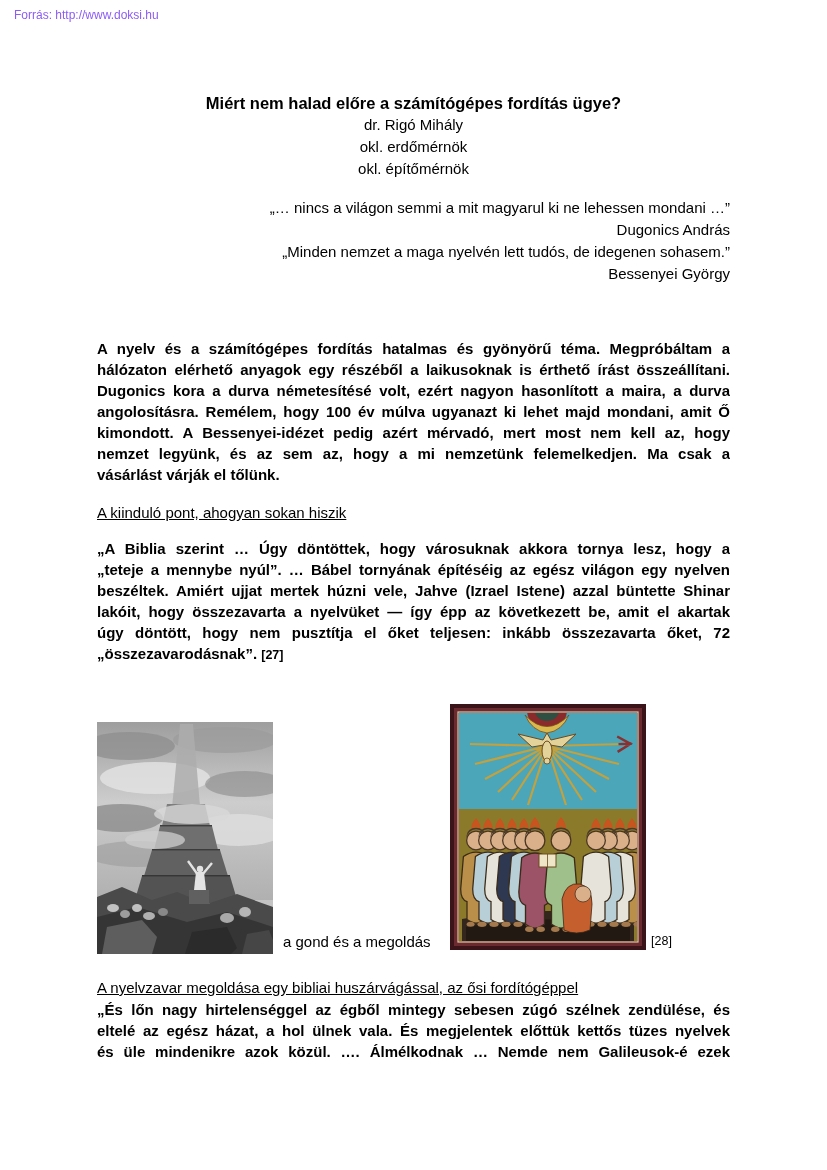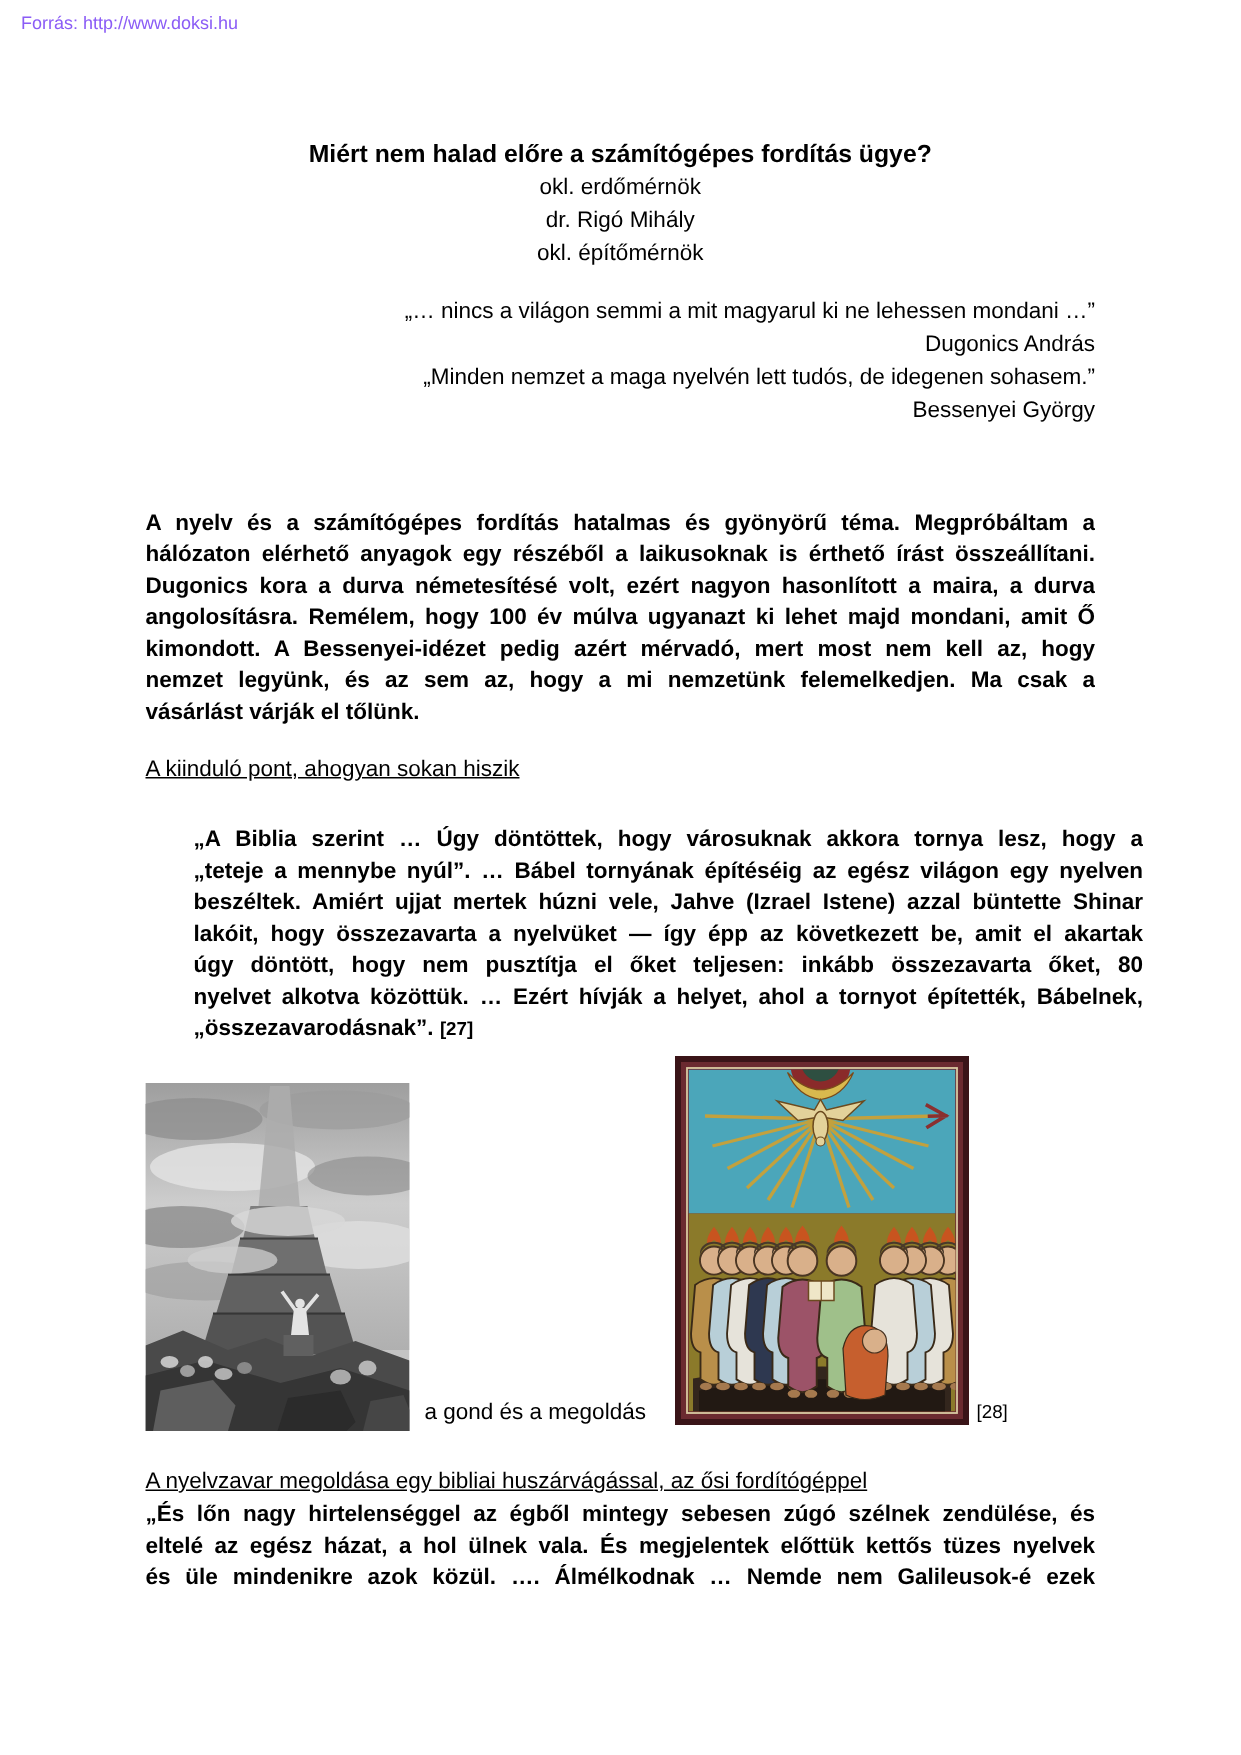--- a/index.html
+++ b/index.html
@@ -10,41 +10,41 @@
   .src-line{position:absolute;left:14px;top:8px;font-size:12px;color:#8b5cf6;}
   .head{position:absolute;left:97px;top:92px;width:633px;text-align:center;font-size:15px;line-height:22px;}
   .head .title{font-weight:bold;font-size:16.5px;}
   .epigraphs{position:absolute;left:97px;top:197px;width:633px;text-align:right;font-size:15px;line-height:22px;}
   .para{position:absolute;left:97px;width:633px;font-size:15px;}
   .para .ln{text-align:justify;text-align-last:justify;height:21px;line-height:21px;overflow:hidden;font-weight:bold;}
   .para .ln.last{text-align-last:left;}
   .heading{position:absolute;left:97px;width:633px;font-size:15px;line-height:21px;text-decoration:underline;}
   #intro{top:338px;}
   #heading1{top:502px;}
-  #para2{top:549px;margin-left:32px;}
+  #para2{top:538px;}
   #heading2{top:977px;}
   #para3{top:999px;}
   .ref{font-size:12.5px;}
   .caption{position:absolute;left:283px;top:931px;font-size:15px;line-height:21px;}
   .ref28{position:absolute;left:651px;top:934px;font-size:12.5px;text-align:center;}
   .fig{position:absolute;display:block;}
   #fig-babel{left:97px;top:722px;}
   #fig-pentecost{left:450px;top:704px;}
 </style>
 </head>
 <body>
 
 <div class="page">
 
   <div class="src-line">Forrás: http://www.doksi.hu</div>
 
   <div class="head">
     <div class="title">Miért nem halad előre a számítógépes fordítás ügye?</div>
+    <div>dr. Rigó Mihály</div>
     <div>okl. erdőmérnök</div>
-    <div>dr. Rigó Mihály</div>
     <div>okl. építőmérnök</div>
   </div>
 
   <div class="epigraphs">
     <div>„… nincs a világon semmi a mit magyarul ki ne lehessen mondani …”</div>
     <div>Dugonics András</div>
     <div>„Minden nemzet a maga nyelvén lett tudós, de idegenen sohasem.”</div>
     <div>Bessenyei György</div>
   </div>
 
@@ -58,22 +58,21 @@
     <div class="ln last">vásárlást várják el tőlünk.</div>
   </div>
 
   <div class="heading" id="heading1">A kiinduló pont, ahogyan sokan hiszik</div>
 
   <div class="para" id="para2">
     <div class="ln">„A Biblia szerint … Úgy döntöttek, hogy városuknak akkora tornya lesz, hogy a</div>
     <div class="ln">„teteje a mennybe nyúl”. … Bábel tornyának építéséig az egész világon egy nyelven</div>
     <div class="ln">beszéltek. Amiért ujjat mertek húzni vele, Jahve (Izrael Istene) azzal büntette Shinar</div>
     <div class="ln">lakóit, hogy összezavarta a nyelvüket — így épp az következett be, amit el akartak</div>
-    <div class="ln">úgy döntött, hogy nem pusztítja el őket teljesen: inkább összezavarta őket, 80</div>
-    <div class="ln">nyelvet alkotva közöttük. … Ezért hívják a helyet, ahol a tornyot építették, Bábelnek,</div>
+    <div class="ln">úgy döntött, hogy nem pusztítja el őket teljesen: inkább összezavarta őket, 72</div>
     <div class="ln last"><span>„összezavarodásnak”.</span> <span class="ref">[27]</span></div>
   </div>
 
   <svg class="fig" id="fig-babel" width="176" height="232" viewBox="0 0 176 232">
     <defs>
       <linearGradient id="bsky" x1="0" y1="0" x2="0" y2="1">
         <stop offset="0" stop-color="#9e9e9e"></stop>
         <stop offset="0.45" stop-color="#cdcdcd"></stop>
         <stop offset="1" stop-color="#b0b0b0"></stop>
       </linearGradient>

